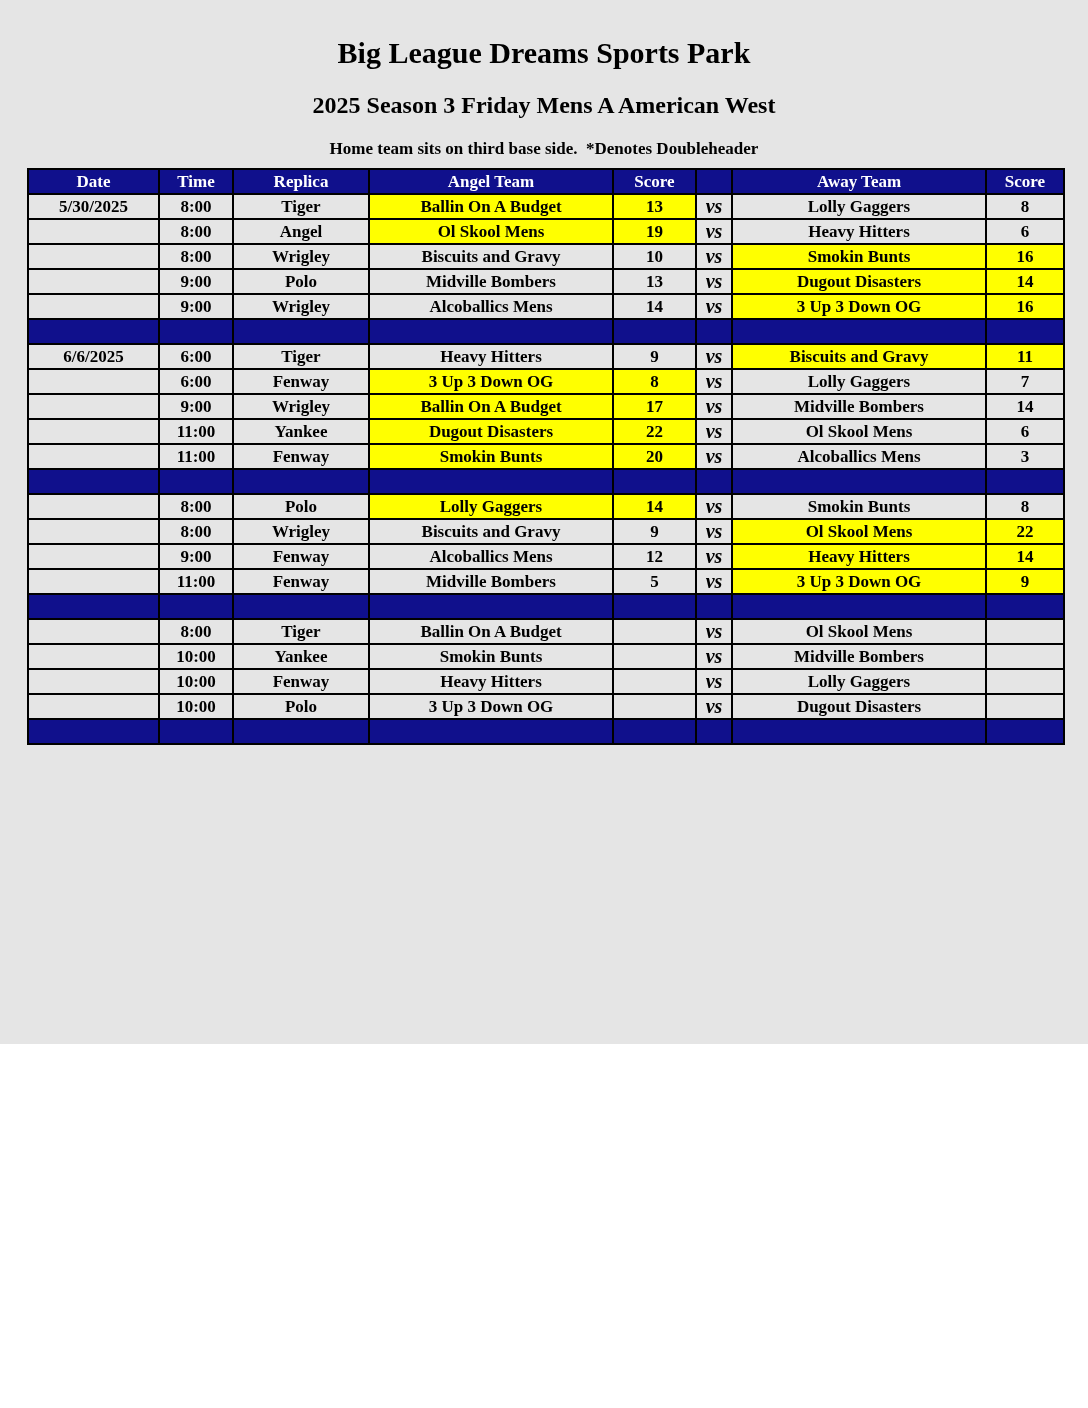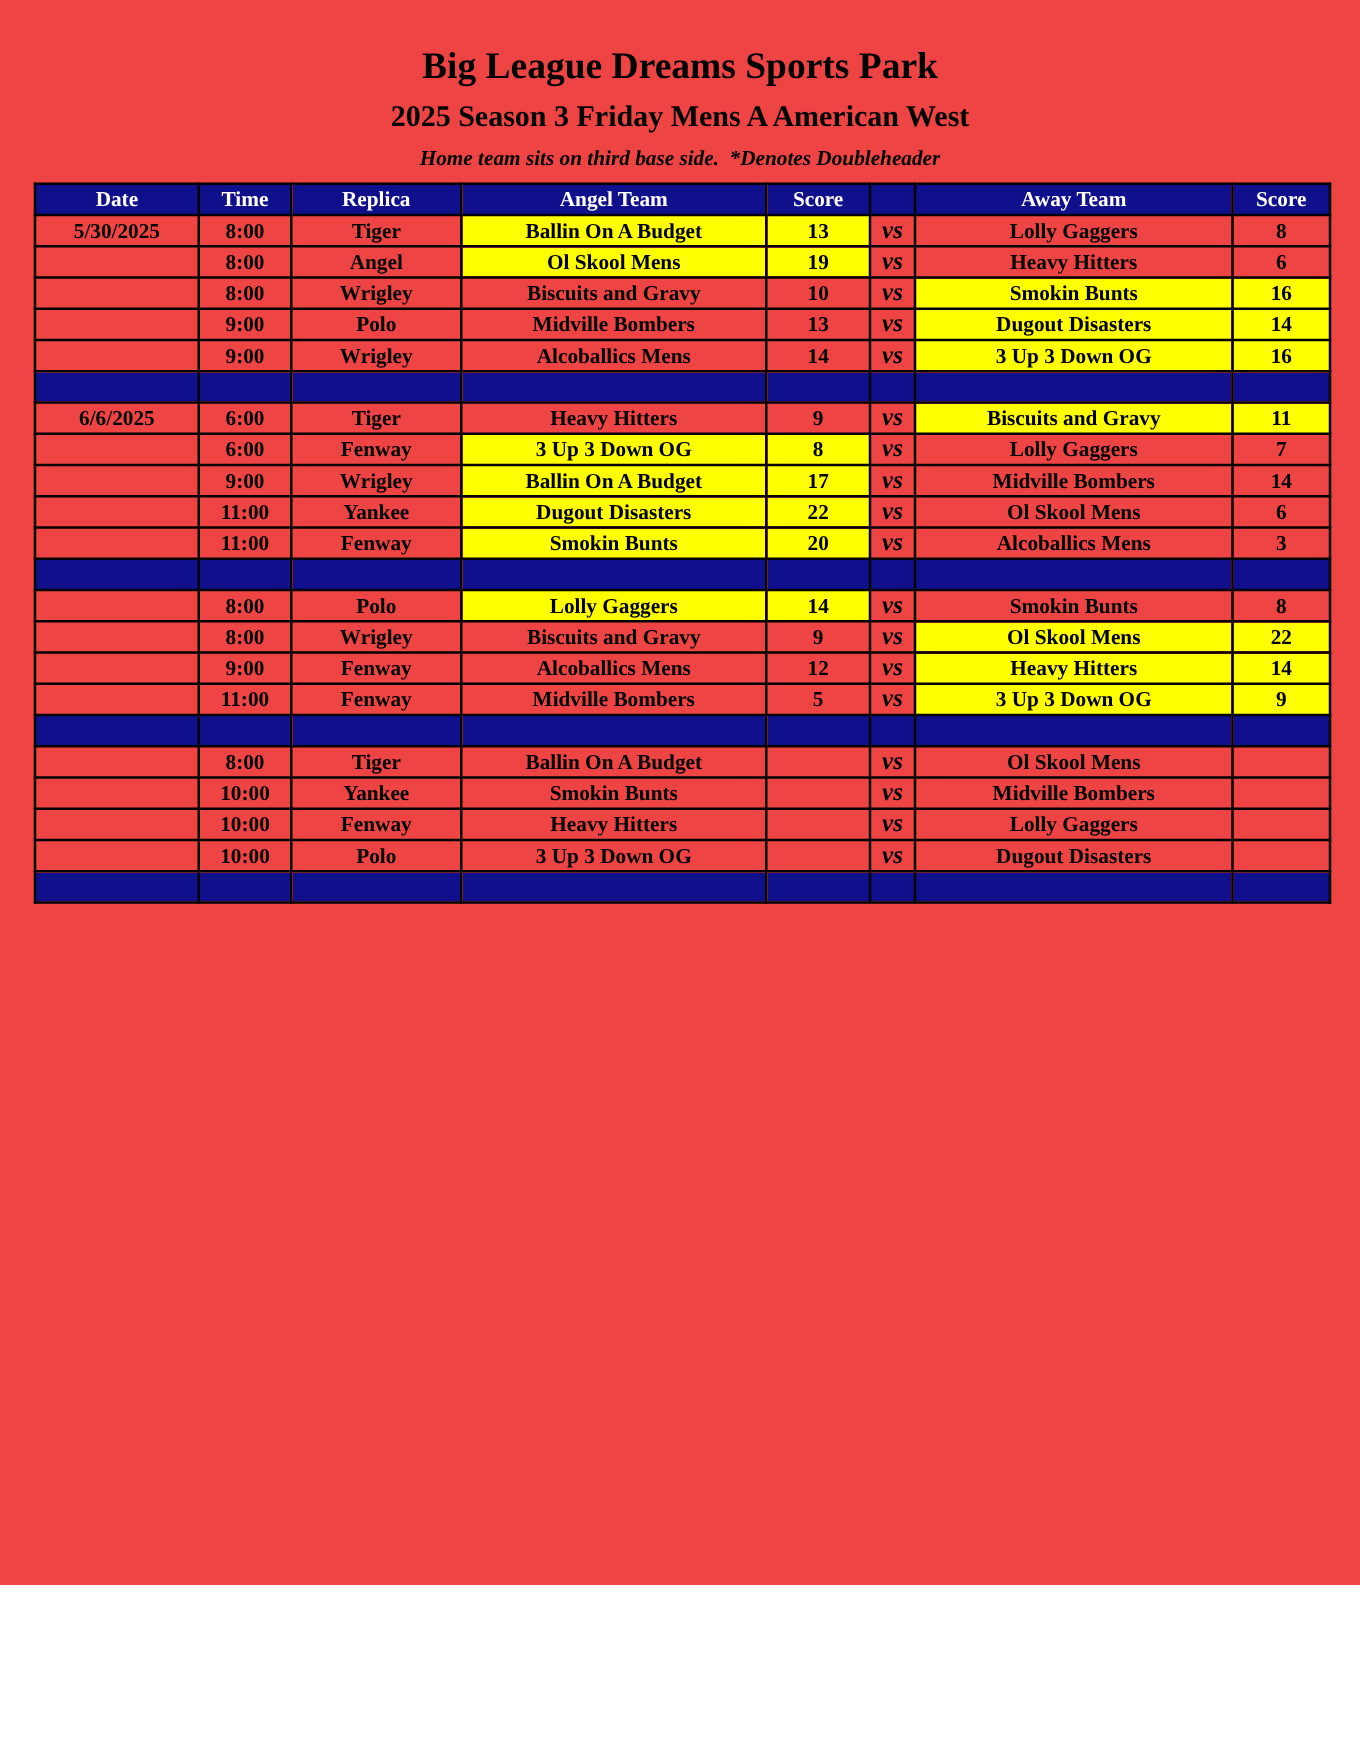--- a/index.html
+++ b/index.html
@@ -1,45 +1,44 @@
 <!DOCTYPE html>
 <html style="--navy: #10108C; --header-text: #FFFFFF; --hl: #FFFF00; --border: #000000;"><head>
 <meta charset="utf-8">
 <style>
   html,body{margin:0;padding:0;background:#ffffff;}
   .page{
     position:relative;
     width:1088px;
-    height:1268px;
-    background:#ef4444;
+    height:1044px;
+    background:#e5e5e5;
     font-family:"Liberation Serif","DejaVu Serif",serif;
     color:#000000;
     overflow:hidden;
   }
   .title{
     margin:0;
     padding-top:36px;
     text-align:center;
     font-size:30px;
     font-weight:bold;
     line-height:1.1;
   }
   .subtitle{
-    margin:12px 0 0 0;
+    margin:23px 0 0 0;
     text-align:center;
     font-size:24px;
     font-weight:bold;
     line-height:1.1;
   }
   .note{
-    margin:11px 0 0 0;
+    margin:22px 0 0 0;
     text-align:center;
     font-size:17px;
     font-weight:bold;
-    font-style:italic;
     white-space:pre-wrap;
     line-height:1.1;
   }
   table.schedule{
     border-collapse:collapse;
     table-layout:fixed;
     width:1036px;
     margin:9px 0 0 27px;
     padding-left:30px;
   }

